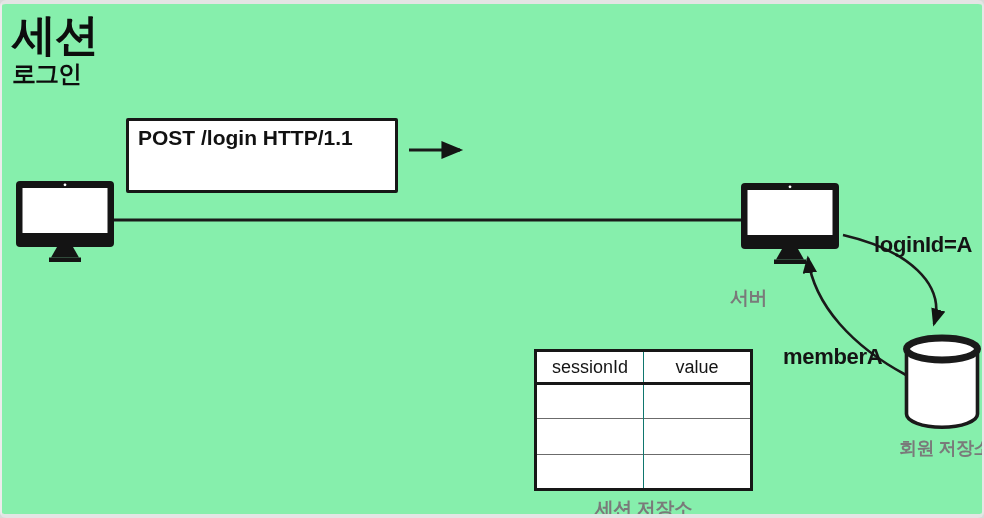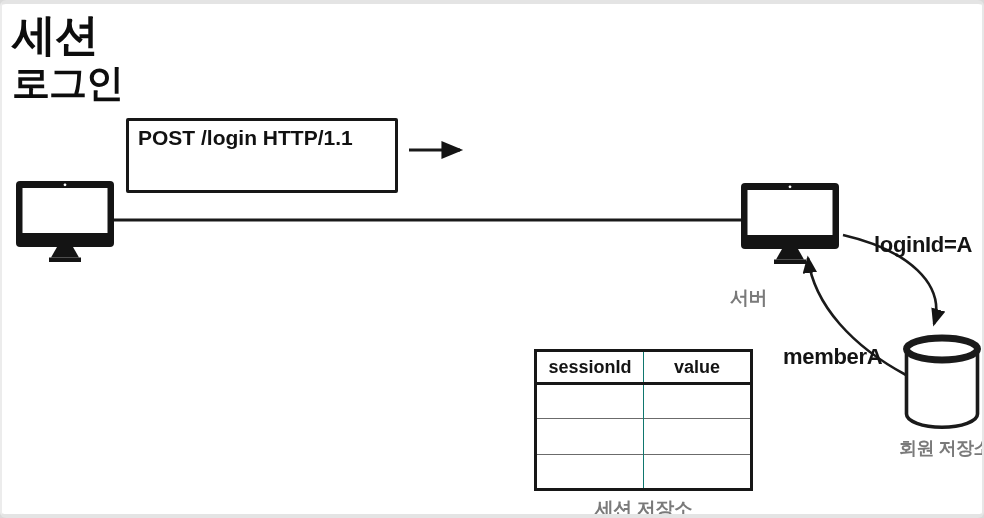--- a/index.html
+++ b/index.html
@@ -1,37 +1,37 @@
 <!DOCTYPE html>
 <html><head>
 <meta charset="utf-8">
 <style>
   html,body{margin:0;padding:0;background:#d9d9d9;}
   *{box-sizing:border-box;}
   #canvas{
     position:relative;
     width:984px;height:518px;
-    background:#ffffff;
+    background:#86efac;
     border-top:4px solid #e4e4e4;
     border-bottom:4px solid #e4e4e4;
     border-left:2px solid #ececec;
     border-right:2px solid #e7e7e7;
     border-radius:6px;
     overflow:hidden;
     font-family:"Liberation Sans","DejaVu Sans",sans-serif;
     color:#111;
   }
   .abs{position:absolute;}
   .page-title{
     left:10px;top:2px;
     font-size:44px;font-weight:800;letter-spacing:-1px;color:#0d0d0d;
   }
   .page-subtitle{
     left:10px;top:54px;
-    font-size:38px;font-weight:800;letter-spacing:-1px;color:#0d0d0d;
+    font-size:24px;font-weight:800;letter-spacing:-1px;color:#0d0d0d;
   }
   .request-box{
     left:124px;top:114px;width:272px;height:75px;
     border:3px solid #171717;border-radius:2px;
     background:#fff;
     padding:3px 9px 0 9px;
     font-size:21px;font-weight:bold;line-height:28px;
     white-space:nowrap;
   }
   .gray-label{
@@ -49,21 +49,21 @@
     left:532px;top:345px;width:219px;height:142px;
     border-collapse:collapse;table-layout:fixed;
     background:#fff;
   }
   .session-table td,.session-table th{
     border-left:1px solid #0f766e;
     border-top:1px solid #6b6b6b;
     padding:0;margin:0;
   }
   .session-table th{
-    font-size:18px;font-weight:bold;color:#141414;text-align:center;
+    font-size:18px;font-weight:normal;color:#141414;text-align:center;
     height:33px;vertical-align:middle;
   }
   .session-table tr.empty-row td{height:34px;}
   .session-table{border:3px solid #171717;}
   .session-table thead th{border-top:none;border-bottom:3px solid #171717;}
   .session-table th:first-child,.session-table td:first-child{border-left:none;}
 </style>
 </head>
 <body>
 

